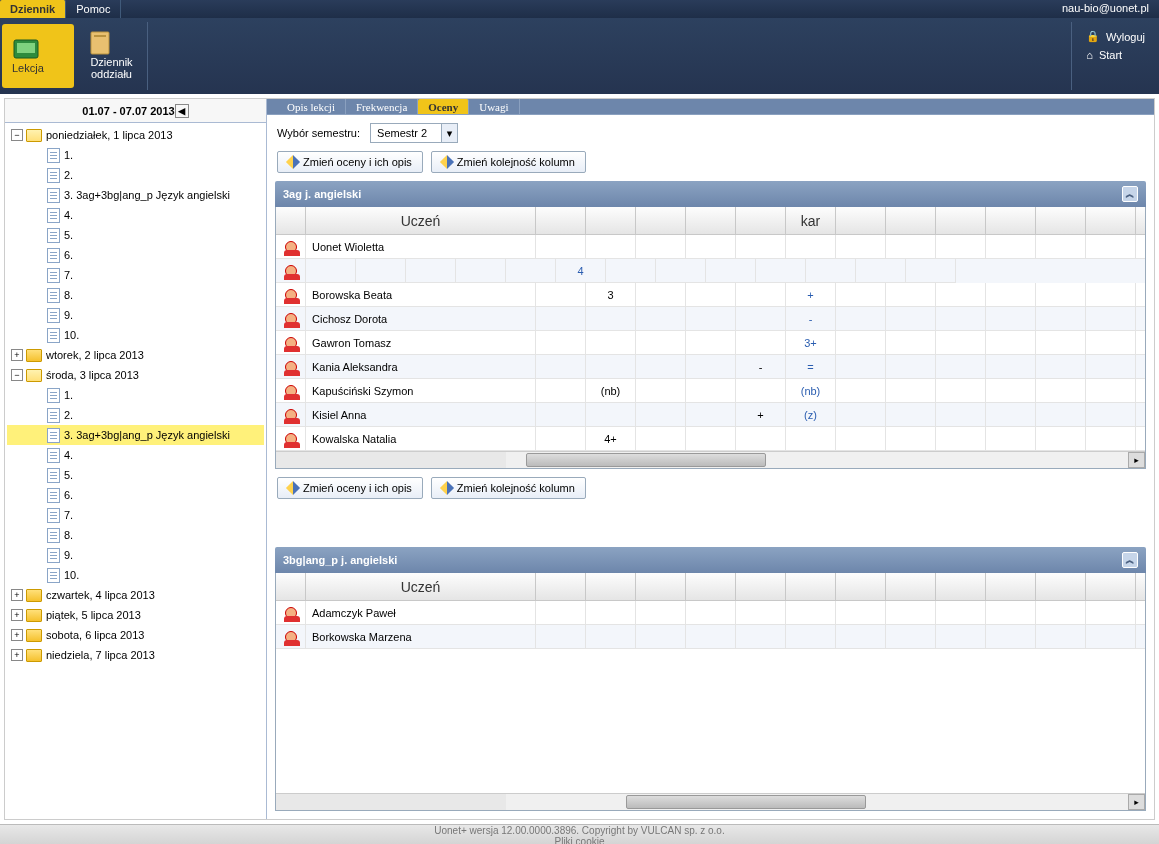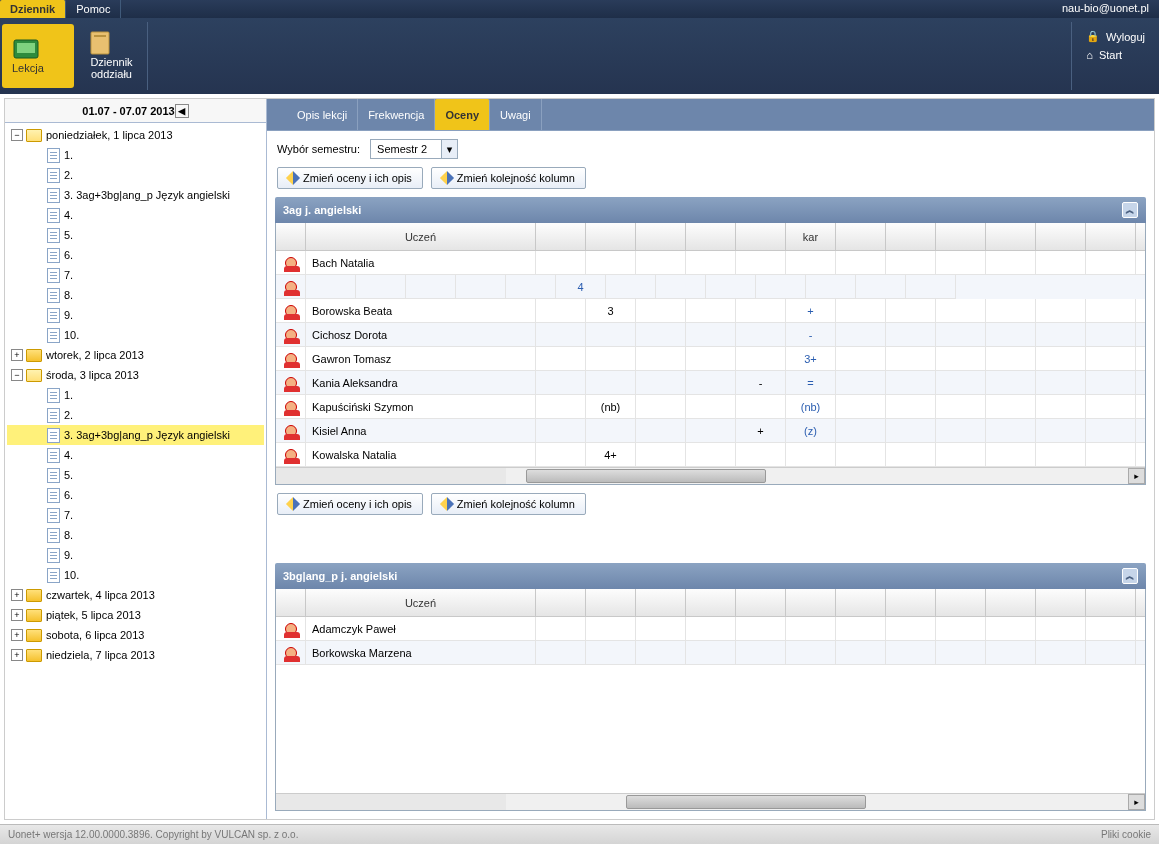--- a/index.html
+++ b/index.html
@@ -31,59 +31,59 @@
 .tree-expander { width: 12px; height: 12px; border: 1px solid #888; font-size: 9px; display: flex; align-items: center; justify-content: center; margin-right: 3px; cursor: pointer; }
 .tree-folder { width: 16px; height: 13px; background: linear-gradient(#ffe07a,#f5c12e); border: 1px solid #cc9a00; border-radius: 1px; margin-right: 4px; }
 .tree-folder.open { background: linear-gradient(#fff2b0,#ffe07a); }
 .tree-leaf-icon { width: 13px; height: 15px; background: #fff; border: 1px solid #8aa5c7; margin-right: 4px; position: relative; }
 .tree-leaf-icon::before { content:""; position:absolute; left:2px; right:2px; top:3px; height:1px; background:#8aa5c7; box-shadow:0 3px 0 #8aa5c7,0 6px 0 #8aa5c7;}
 .tree-node.selected { background: #fff17a; }
 .indent-2 { padding-left: 40px; }
 
 
 .content { flex: 1; display: flex; flex-direction: column; overflow: hidden; background: #fff; }
-.tabs-row { height: 32px; background: #6d86ab; display: flex; align-items: stretch; padding-left: 20px; border-bottom: 1px solid #8aa0bf; }
+.tabs-row { height: 16px; background: #6d86ab; display: flex; align-items: stretch; padding-left: 10px; border-bottom: 1px solid #8aa0bf; font-family: Liberation Serif, serif; }
 .tab { padding: 3px 10px; color: #fff; font-size: 11px; cursor: pointer; border-right: 1px solid #8aa0bf; display: flex; align-items: center; }
 .tab.active { background: #f0c419; color: #333; font-weight: bold; border-radius: 2px 2px 0 0; }
 
 .toolbar-row { padding: 8px 10px; display: flex; align-items: center; gap: 10px; }
 .toolbar-row label { font-size: 11px; }
 .select-wrap { display: inline-flex; border: 1px solid #9ab; }
 .select-wrap input { border: none; padding: 3px 6px; width: 70px; font-size: 11px; }
 .select-wrap .dd { width: 16px; background: #e8eef7; border-left: 1px solid #9ab; display: flex; align-items: center; justify-content: center; cursor: pointer; }
 
 .btn-row { padding: 0 10px 8px; display: flex; gap: 8px; }
 .btn { border: 1px solid #9ab; background: linear-gradient(#fff,#e8eef7); padding: 4px 10px; font-size: 11px; cursor: pointer; display: inline-flex; align-items: center; gap: 5px; border-radius: 2px; }
 .pencil { width:10px; height:10px; background:linear-gradient(135deg,#ffd24d 50%,#4a72b8 50%); transform:rotate(-45deg); }
 
 .panel { margin: 0 8px 8px; }
 .panel-header { background: linear-gradient(#8ba3c2,#6d86ab); color: #fff; font-weight: bold; padding: 5px 8px; display: flex; align-items: center; justify-content: space-between; border-radius: 2px 2px 0 0; }
 .collapse-btn { width: 16px; height: 16px; background: #c6d5e9; border: 1px solid #fff; border-radius: 2px; cursor: pointer; display: flex; align-items: center; justify-content: center; color: #4a6080; font-size: 9px; }
 
 .grid-wrap { border: 1px solid #9ab; border-top: none; position: relative; }
 .grid-header { display: flex; background: linear-gradient(#fdfdfd,#e5e5e5); border-bottom: 1px solid #c8c8c8; height: 28px; }
-.gh { border-right: 1px solid #c8c8c8; display: flex; align-items: center; justify-content: center; font-size: 11px; color: #333; }
+.gh { border-right: 1px solid #c8c8c8; display: flex; align-items: center; justify-content: center; font-size: 14px; color: #333; }
 .gh.name { flex: 0 0 230px; justify-content: center; }
 .gh.icon { flex: 0 0 30px; }
 .gh.col { flex: 0 0 50px; }
 .grid-body { max-height: 220px; overflow-y: auto; overflow-x: hidden; }
 .grid-row { display: flex; height: 24px; align-items: stretch; }
 .grid-row:nth-child(even) { background: #f3f6fb; }
 .gc { border-right: 1px solid #e4e4e4; border-bottom: 1px solid #e4e4e4; display: flex; align-items: center; padding: 0 6px; font-size: 11px; }
 .gc.icon { flex: 0 0 30px; justify-content: center; padding: 0; }
 .gc.name { flex: 0 0 230px; }
 .gc.col { flex: 0 0 50px; justify-content: center; }
 .person-ico { width: 12px; height: 12px; border-radius: 50%; background: #f4b183; border: 1px solid #c00; position: relative; }
 .person-ico::after { content:""; position:absolute; bottom:-4px; left:-2px; width:16px; height:6px; background:#e03030; border-radius:3px 3px 0 0; }
 .hscroll { height: 17px; background: #e8e8e8; border-top: 1px solid #ccc; position: relative; }
 .hscroll-track { position: absolute; left: 230px; right: 17px; top: 0; bottom: 0; background: #f0f0f0; }
 .hscroll-thumb { position: absolute; left: 20px; width: 240px; top: 1px; bottom: 1px; background: linear-gradient(#ddd,#bbb); border: 1px solid #999; border-radius: 2px; }
 .hscroll-arrow { position: absolute; width: 17px; top: 0; bottom: 0; background: #ddd; border: 1px solid #aaa; display: flex; align-items: center; justify-content: center; font-size: 9px; }
 
-.footer { height: 20px; background: linear-gradient(#e8e8e8,#d4d4d4); border-top: 1px solid #bbb; display: flex; align-items: center; padding: 0 8px; font-size: 10px; color: #777; justify-content: space-between; }
+.footer { height: 20px; background: linear-gradient(#e8e8e8,#d4d4d4); border-top: 1px solid #bbb; display: flex; align-items: center; padding: 0 8px; font-size: 10px; color: #777; justify-content: space-between; flex-direction: column; }
 .blue { color: #2a5db0; }
 </style>
 </head>
 <body>
 
 <div class="top-menu">
   <div class="top-menu-item active">Dziennik</div>
   <div class="top-menu-item">Pomoc</div>
   <div class="top-menu-right">nau-bio@uonet.pl</div>
 </div>
@@ -295,21 +295,21 @@
           <div class="gh col"></div>
           <div class="gh col"></div>
           <div class="gh col"></div>
 
         </div>
         <div class="grid-body" id="grid1-body">
             <div class="grid-row">
               <div class="gc icon">
                 <div class="person-ico"></div>
               </div>
-              <div class="gc name">Bach Natalia</div>
+              <div class="gc name">Uonet Wioletta</div>
               <div class="gc col"></div>
               <div class="gc col"></div>
               <div class="gc col"></div>
               <div class="gc col"></div>
               <div class="gc col"></div>
               <div class="gc col"></div>
               <div class="gc col"></div>
               <div class="gc col"></div>
               <div class="gc col"></div>
               <div class="gc col"></div>

